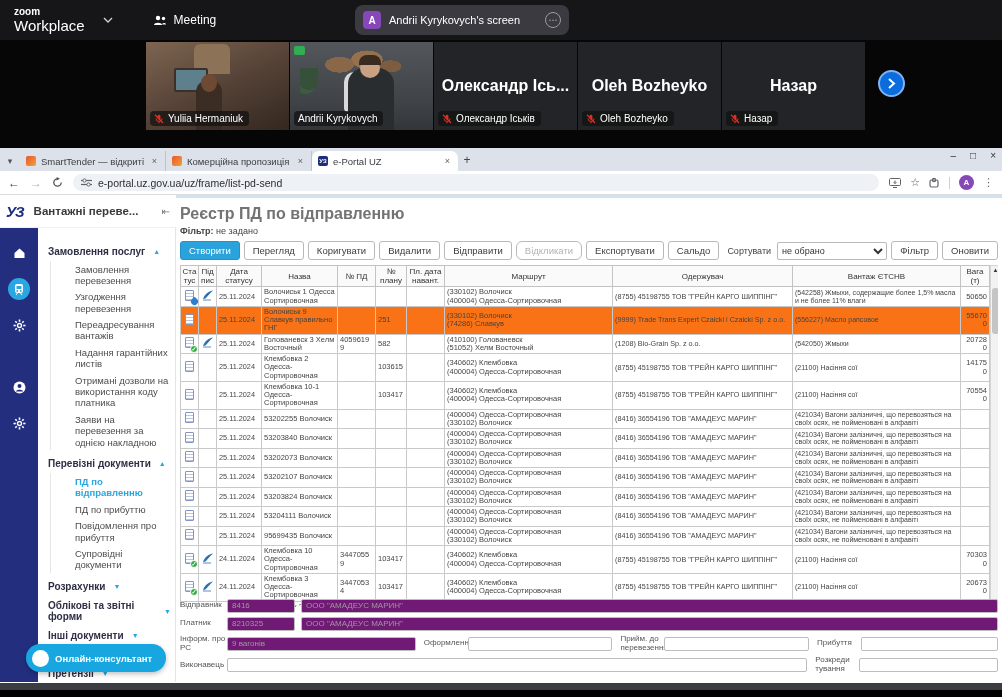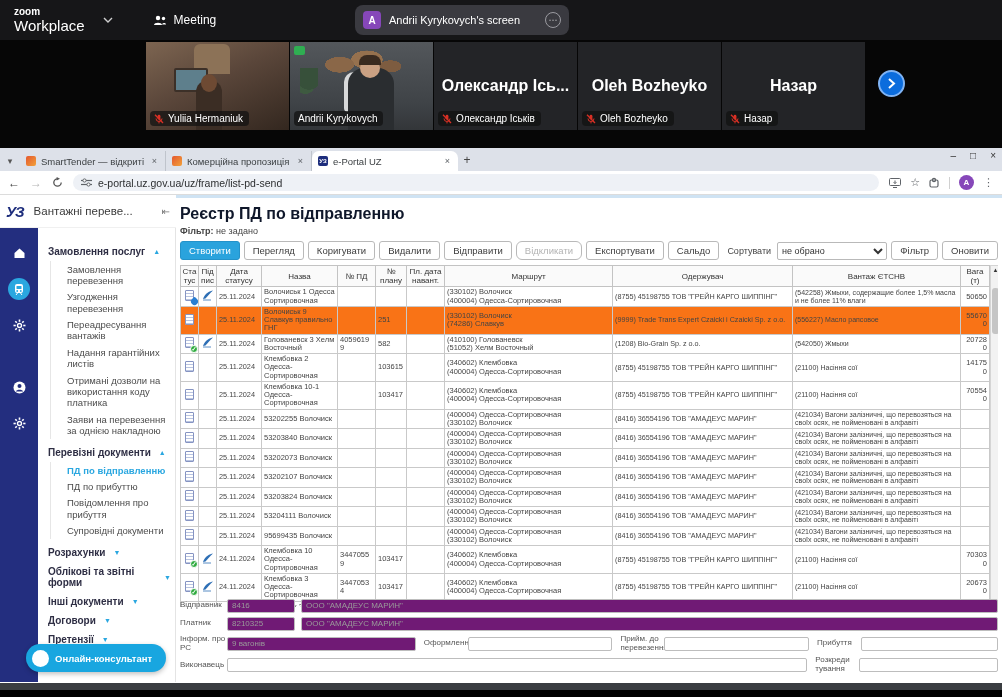--- a/index.html
+++ b/index.html
@@ -63,40 +63,40 @@
   .tb-avatar { width:15px; height:15px; border-radius:50%; background:#8647b9; color:#fff; font-size:8px; font-weight:700; text-align:center; line-height:15px; }
   .star { color:#5f6368; font-size:11px; }
   .kebab { color:#5f6368; font-size:11px; }
   .divl { width:1px; height:12px; background:#d0d0d0; }
 
   
   .page { position:relative; height:487px; display:flex; background:#fff; }
   .sidebar { width:176px; flex:none; display:flex; flex-direction:column; }
   .sidebar-head { height:33px; background:#fff; display:flex; align-items:center; gap:6px; padding:0 6px 0 2px; border-bottom:1px solid #f0f0f0; }
   .uzlogo { font-size:15px; font-weight:800; font-style:italic; color:#1d2d7c; letter-spacing:-1px; padding:2px 4px; }
-  .sb-title { flex:1; font-size:11.5px; font-weight:400; color:#3a3a3a; white-space:nowrap; overflow:hidden; }
+  .sb-title { flex:1; font-size:11.5px; font-weight:700; color:#3a3a3a; white-space:nowrap; overflow:hidden; }
   .collapse { color:#777; font-size:10px; }
   .sidebar-body { flex:1; display:flex; min-height:0; }
   .rail { width:38px; background:#232e7f; display:flex; flex-direction:column; align-items:center; padding-top:14px; gap:14px; }
   .rail .ric { width:22px; height:22px; display:flex; align-items:center; justify-content:center; }
   .rail .ric.on { background:#2aa7e0; border-radius:50%; }
   .rail .gap { height:12px; }
   .menu { flex:1; background:#fff; border-right:1px solid #e4e4e4; padding:10px 4px 0 10px; overflow:hidden; font-size:9.5px; }
   .sec-h { display:flex; align-items:center; font-weight:700; color:#2e2e44; font-size:10px; margin:8px 0 4px; }
   .sec-h .arr { color:#2aa7e0; font-size:7px; margin-left:8px; }
-  .sec-items { border-left:1px solid #e6e6e6; margin-left:2px; padding-left:16px; margin-bottom:4px; }
+  .sec-items { border-left:1px solid #e6e6e6; margin-left:2px; padding-left:24px; margin-bottom:4px; }
   .m-item { color:#4c4c4c; padding:2.5px 0; line-height:1.2; cursor:pointer; }
   .m-item.on { color:#2aa7e0; font-weight:700; }
   .consultant { position:absolute; left:26px; bottom:10px; height:28px; background:#18a6e0; border-radius:14px; display:flex; align-items:center; gap:6px; padding:0 14px 0 6px; color:#fff; font-size:9.5px; font-weight:700; box-shadow:0 2px 5px rgba(0,0,0,.25); }
   .consultant .bub { width:17px; height:17px; background:#fff; border-radius:50%; }
 
   
   .content { flex:1; position:relative; padding:0 4px; min-width:0; }
   .top-strip { height:3px; background:#cfe3f3; margin:0 -4px; }
-  .pg-title { font-size:16px; font-weight:700; color:#0f172a; margin:7px 0 3px; }
+  .pg-title { font-size:16px; font-weight:700; color:#737373; margin:7px 0 3px; }
   .filter-line { font-size:9px; color:#444; margin-bottom:5px; }
   .filter-line b { font-weight:700;text-align:right; }
   .actions { display:flex; align-items:center; gap:4px; margin-bottom:5px; }
   .btn { font-size:9.5px; color:#3c3c3c; background:#fff; border:1px solid #b9b9b9; border-radius:3px; padding:3px 8px; cursor:pointer; white-space:nowrap; }
   .btn.primary { background:#2aa3dd; border-color:#2492c9; color:#fff; }
   .btn.disabled { color:#b3b3b3;border-radius:6px; }
   .spacer { flex:1; }
   .sort-lbl { font-size:9px; color:#444; margin-right:2px; }
   .sort-sel { font-size:9px; width:118px; height:18px; border:1px solid #b9b9b9; border-radius:2px; color:#333; background:#fff; }
   

